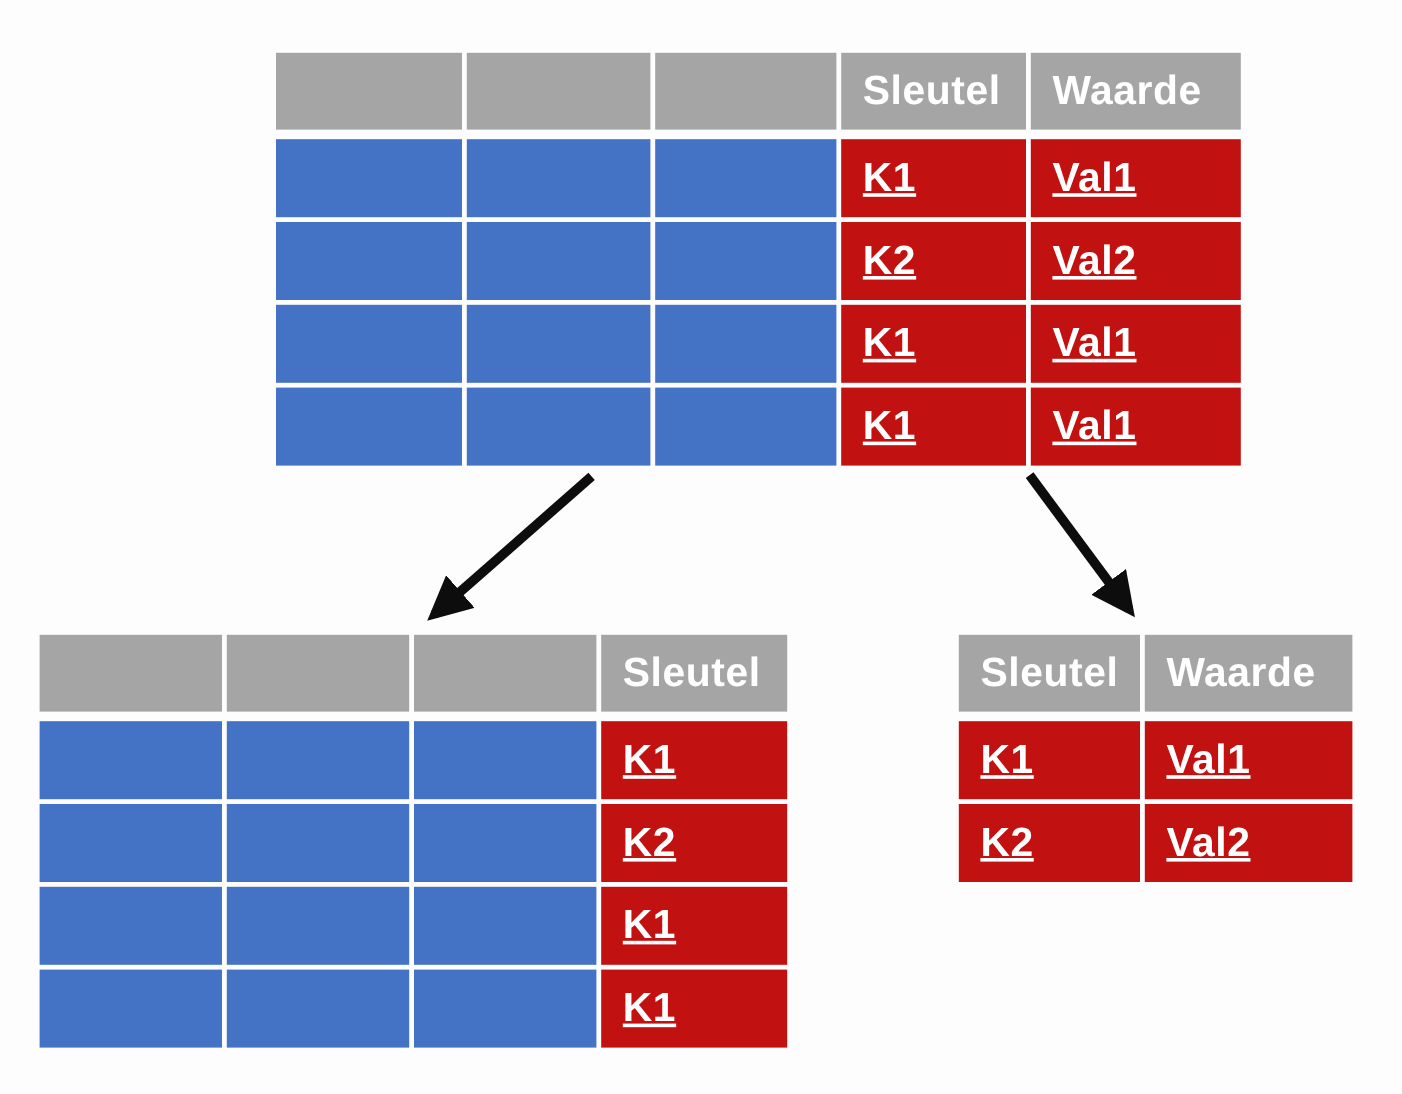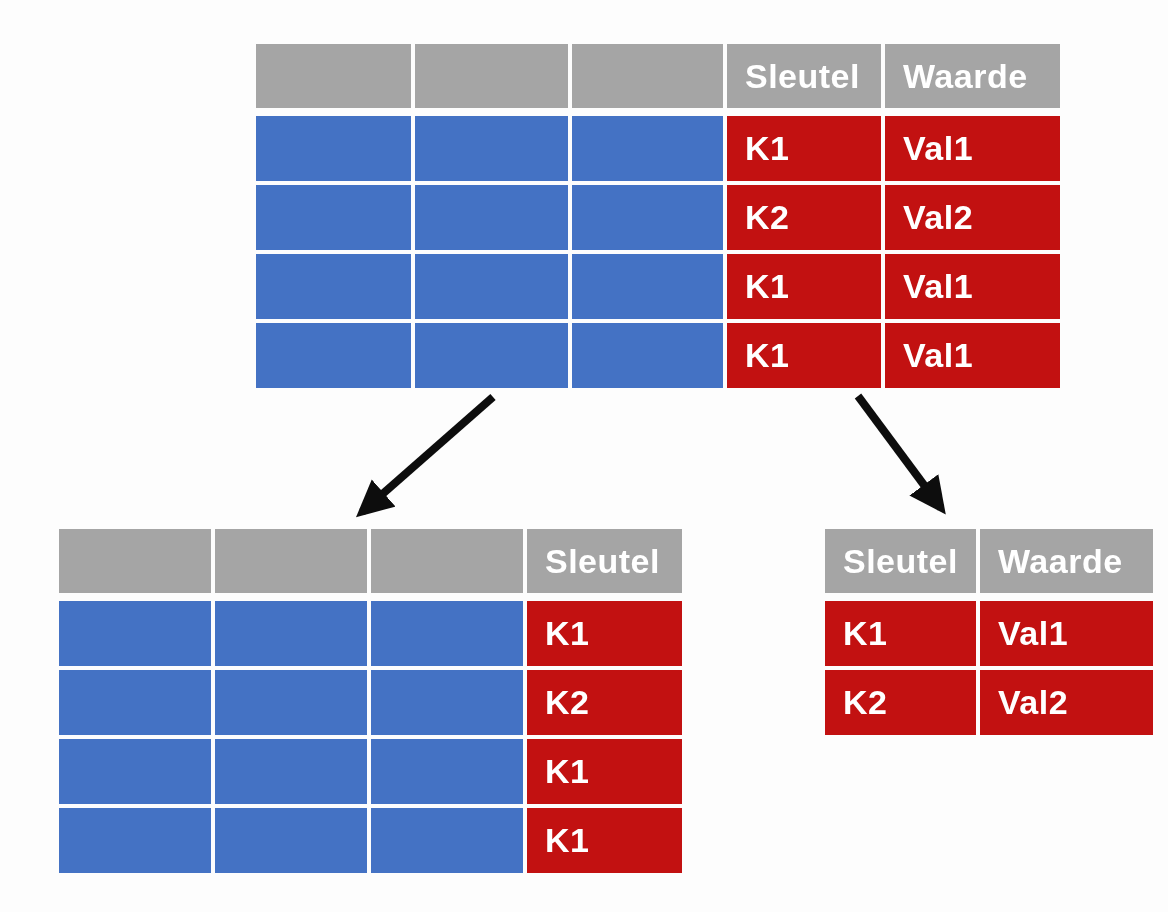--- a/index.html
+++ b/index.html
@@ -17,21 +17,20 @@
   .arrows-layer {
     position: absolute;
     left: 0;
     top: 0;
     width: 1168px;
     height: 912px;
     pointer-events: none;
   }
   .tbl {
     position: absolute;
-    margin-left: 26px;
   }
   .grid {
     display: grid;
     gap: 4px;
   }
   .tbl .thead { margin-bottom: 8px; }
   .cols5 { grid-template-columns: 155px 153px 151px 154px 175px; }
   .cols4 { grid-template-columns: 152px 152px 152px 155px; }
   .cols2 { grid-template-columns: 151px 173px; }
   .cell {
@@ -43,21 +42,21 @@
     font-size: 34px;
     letter-spacing: 0.5px;
     overflow: hidden;
     white-space: nowrap;
   }
   .thead .cell {
     height: 64px;
     background: var(--header-gray, #a5a5a5);
     font-weight: 700;
   }
-  .tbody .cell { height: 65px; font-weight: 600; }
+  .tbody .cell { height: 65px; font-weight: 600; text-decoration: underline; }
   .cell.blue { background: var(--cell-blue, #4472c4); }
   .cell.red  { background: var(--cell-red, #c21111); }
   
   .tbl-source { left: 230px; top: 44px; }
   .tbl-keys   { left: 33px;  top: 529px; }
   .tbl-values { left: 799px; top: 529px; }
 </style>
 </head>
 <body>
 

